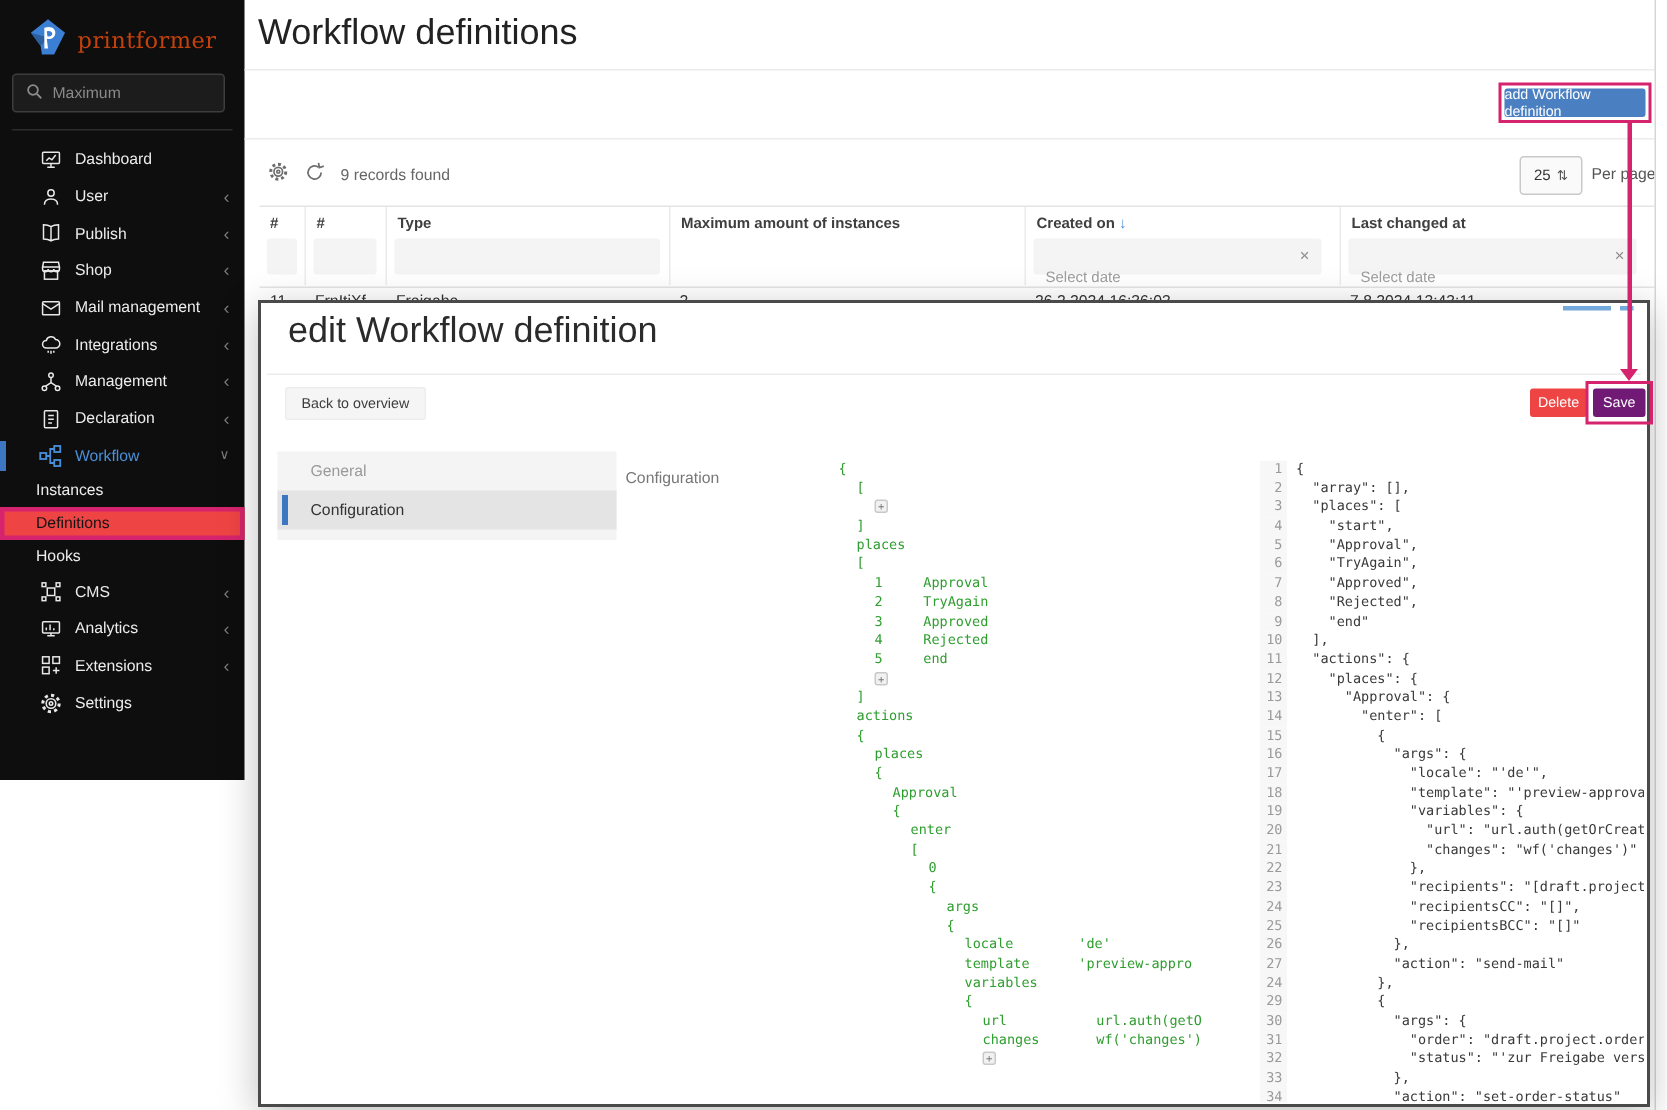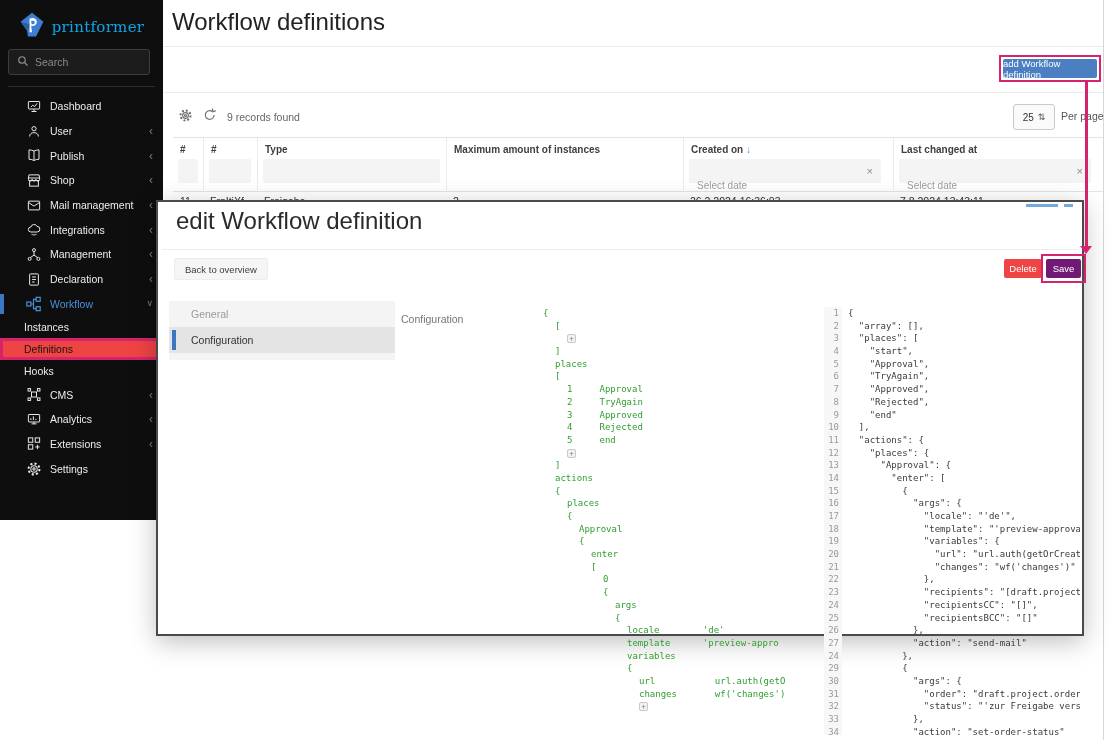--- a/index.html
+++ b/index.html
@@ -4,21 +4,21 @@
 <style>
   html,body{margin:0;padding:0;}
   body{width:1111px;height:740px;position:relative;overflow:hidden;background:#fff;
        font-family:"Liberation Sans","DejaVu Sans",sans-serif;-webkit-font-smoothing:antialiased;}
   .abs{position:absolute;}
   .mono{font-family:"DejaVu Sans Mono",monospace;}
 
   
   #sidebar{left:0;top:0;width:163px;height:520px;background:#0e0e0e;color:#e9e9e9;}
   #logo-row{left:0;top:10px;width:163px;height:34px;display:flex;align-items:center;justify-content:center;gap:7px;}
-  #logo-text{font-family:"DejaVu Serif","Liberation Serif",serif;font-size:15px;color:#0ea5e9;letter-spacing:.3px;}
+  #logo-text{font-family:"DejaVu Serif","Liberation Serif",serif;font-size:15px;color:#c2410c;letter-spacing:.3px;}
   #search-box{left:8px;top:49px;width:142px;height:26px;background:#1c1c1c;border:1px solid #3d3d3d;border-radius:3px;
               display:flex;align-items:center;gap:6px;padding:0 8px;box-sizing:border-box;}
   #search-box span{color:#8a8a8a;font-size:10.5px;}
   #side-divider{left:8px;top:86px;width:147px;height:1px;background:#2c2c2c;}
   #side-list{left:0;top:94px;width:163px;}
   .side-item{height:24.7px;display:flex;align-items:center;padding-left:24px;box-sizing:border-box;position:relative;cursor:pointer;}
   .side-item .icn{width:19px;height:17px;margin-right:7px;display:flex;align-items:center;justify-content:center;}
   .side-item .lbl{font-size:10.5px;color:#ececec;}
   .side-item .chev{position:absolute;right:10px;color:#7d7d7d;font-size:12px;line-height:1;}
   .side-item.active .lbl{color:#4a90d9;}
@@ -51,21 +51,21 @@
   .flt-date{display:flex;align-items:center;justify-content:space-between;padding:0 8px;box-sizing:border-box;}
   .flt-ph{font-size:10px;color:#9d9d9d;margin-top:28px;}
   .flt-x{color:#8a8a8a;font-size:11px;cursor:pointer;}
   #trow{position:absolute;top:53px;left:0;width:930px;height:10px;border-top:1px solid #e4e4e4;}
   .td-cell{position:absolute;top:3px;font-size:10.5px;color:#333;white-space:nowrap;}
 
   
   #scrollbar{left:1103px;top:0;width:8px;height:740px;background:#fff;border-left:1px solid #d6d6d6;}
 
   
-  #modal{left:156px;top:200px;width:928px;height:436px;background:#fff;border:2px solid #4a4a4a;
+  #modal{left:172px;top:200px;width:928px;height:538px;background:#fff;border:2px solid #4a4a4a;
          box-sizing:border-box;box-shadow:0 6px 24px rgba(0,0,0,.25);z-index:20;}
   #modal-title{left:18px;top:5px;font-size:24px;color:#2b2b2b;}
   #modal-div{left:4px;top:47px;width:916px;height:1px;background:#ececec;}
   #clip-link-a{left:868px;top:2px;width:32px;height:3px;background:#5b9bd5;opacity:.85;}
   #clip-link-b{left:906px;top:2px;width:9px;height:3px;background:#5b9bd5;opacity:.85;}
   #back-btn{left:16px;top:56px;height:20px;padding:0 10px;background:#f5f5f5;border:1px solid #ededed;border-radius:2px;
             display:flex;align-items:center;font-size:9.5px;color:#3d3d3d;cursor:pointer;}
   #delete-btn{left:846px;top:57px;width:38px;height:19px;background:#ef4444;color:#fff;font-size:9.5px;border-radius:2px;
               display:flex;align-items:center;justify-content:center;cursor:pointer;}
   #save-hl{left:883px;top:52px;width:45px;height:29px;border:2.5px solid #d5246d;box-sizing:border-box;z-index:5;}
@@ -109,21 +109,21 @@
     </span>
     <span id="logo-text">printformer</span>
   </div>
   <div id="search-box" class="abs">
     <span>
       <svg width="12" height="12" viewBox="0 0 24 24" fill="none" stroke="#8a8a8a" stroke-width="2.4">
         <circle cx="10" cy="10" r="6.5"></circle>
           <line x1="15" y1="15" x2="21" y2="21"></line>
       </svg>
     </span>
-    <span>Search</span>
+    <span>Maximum</span>
   </div>
   <div id="side-divider" class="abs"></div>
   <div id="side-list" class="abs">
       <div class="side-item">
         <span class="icn">
           <svg width="16" height="15" viewBox="0 0 24 24" fill="none" stroke="#e8e8e8" stroke-width="1.6">
             <rect x="3" y="4" width="18" height="12" rx="1"></rect>
             <path d="M12 16v4 M8 20h8 M7 13l3-3 3 2 4-5"></path>
           </svg>
         </span>

